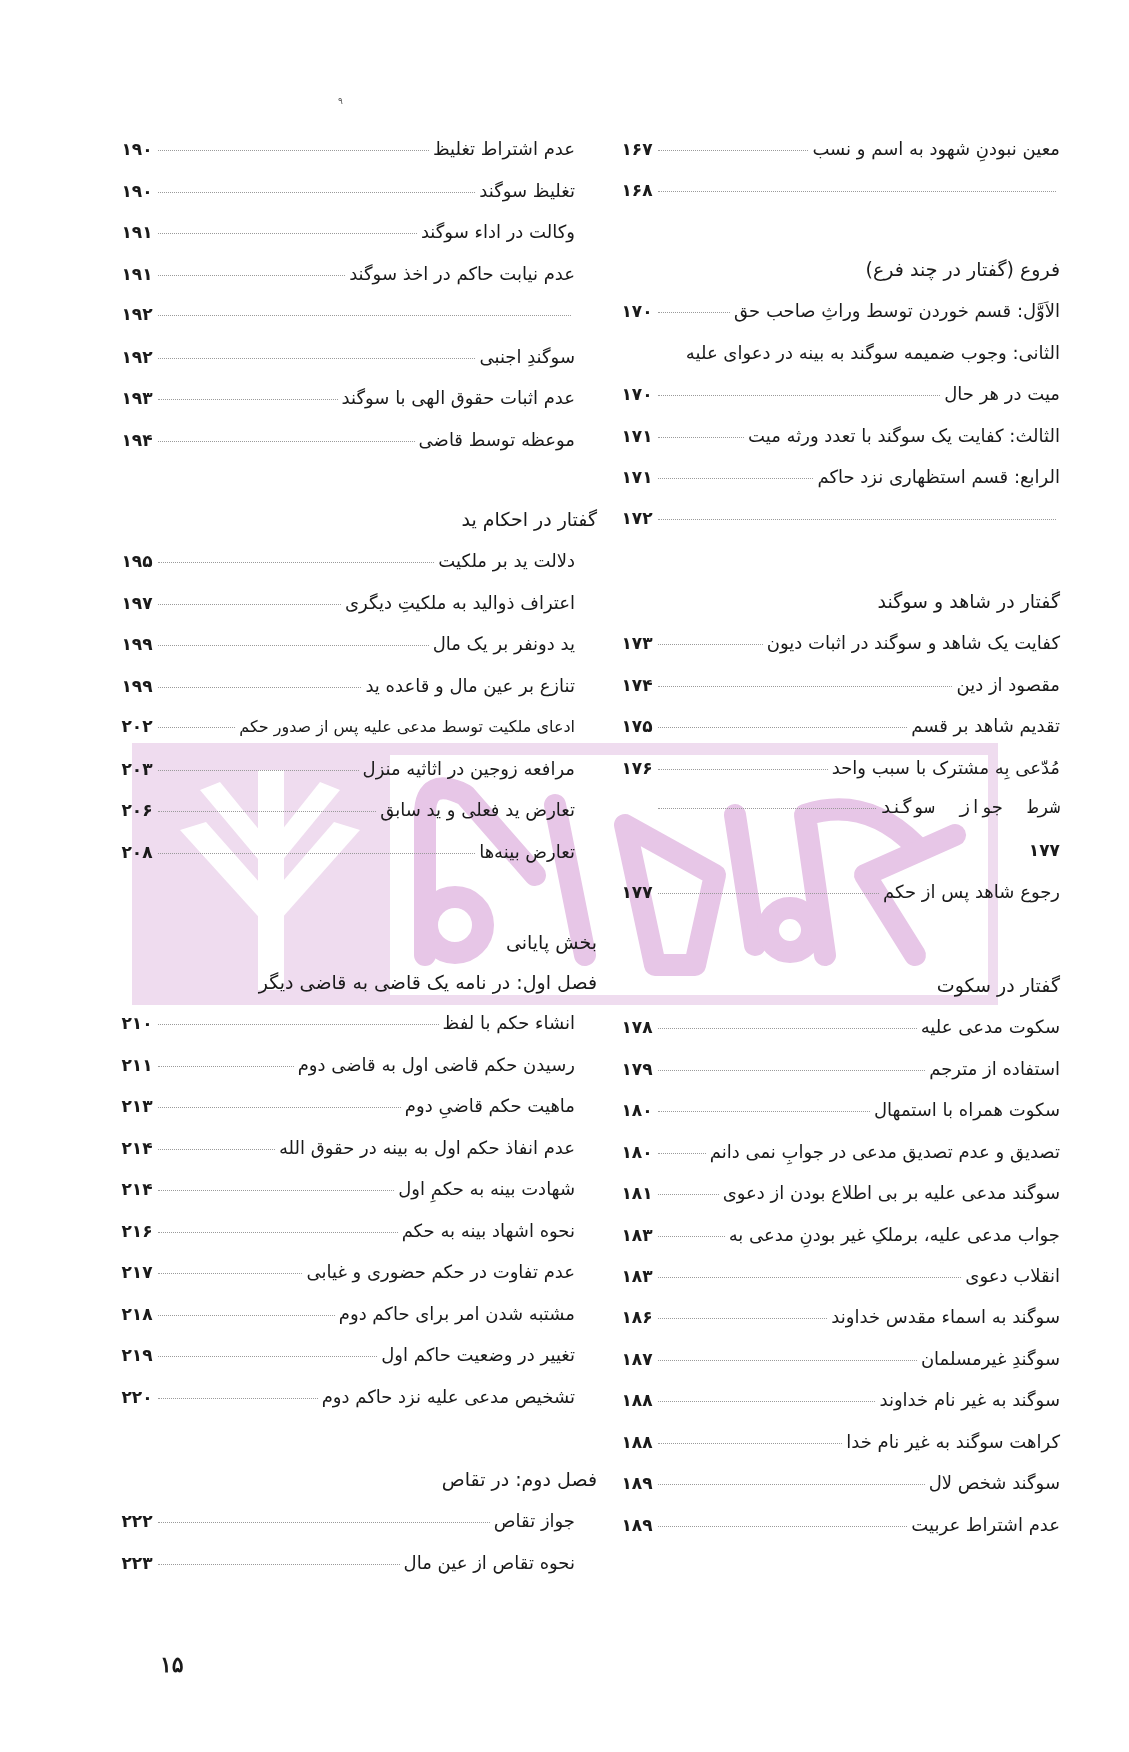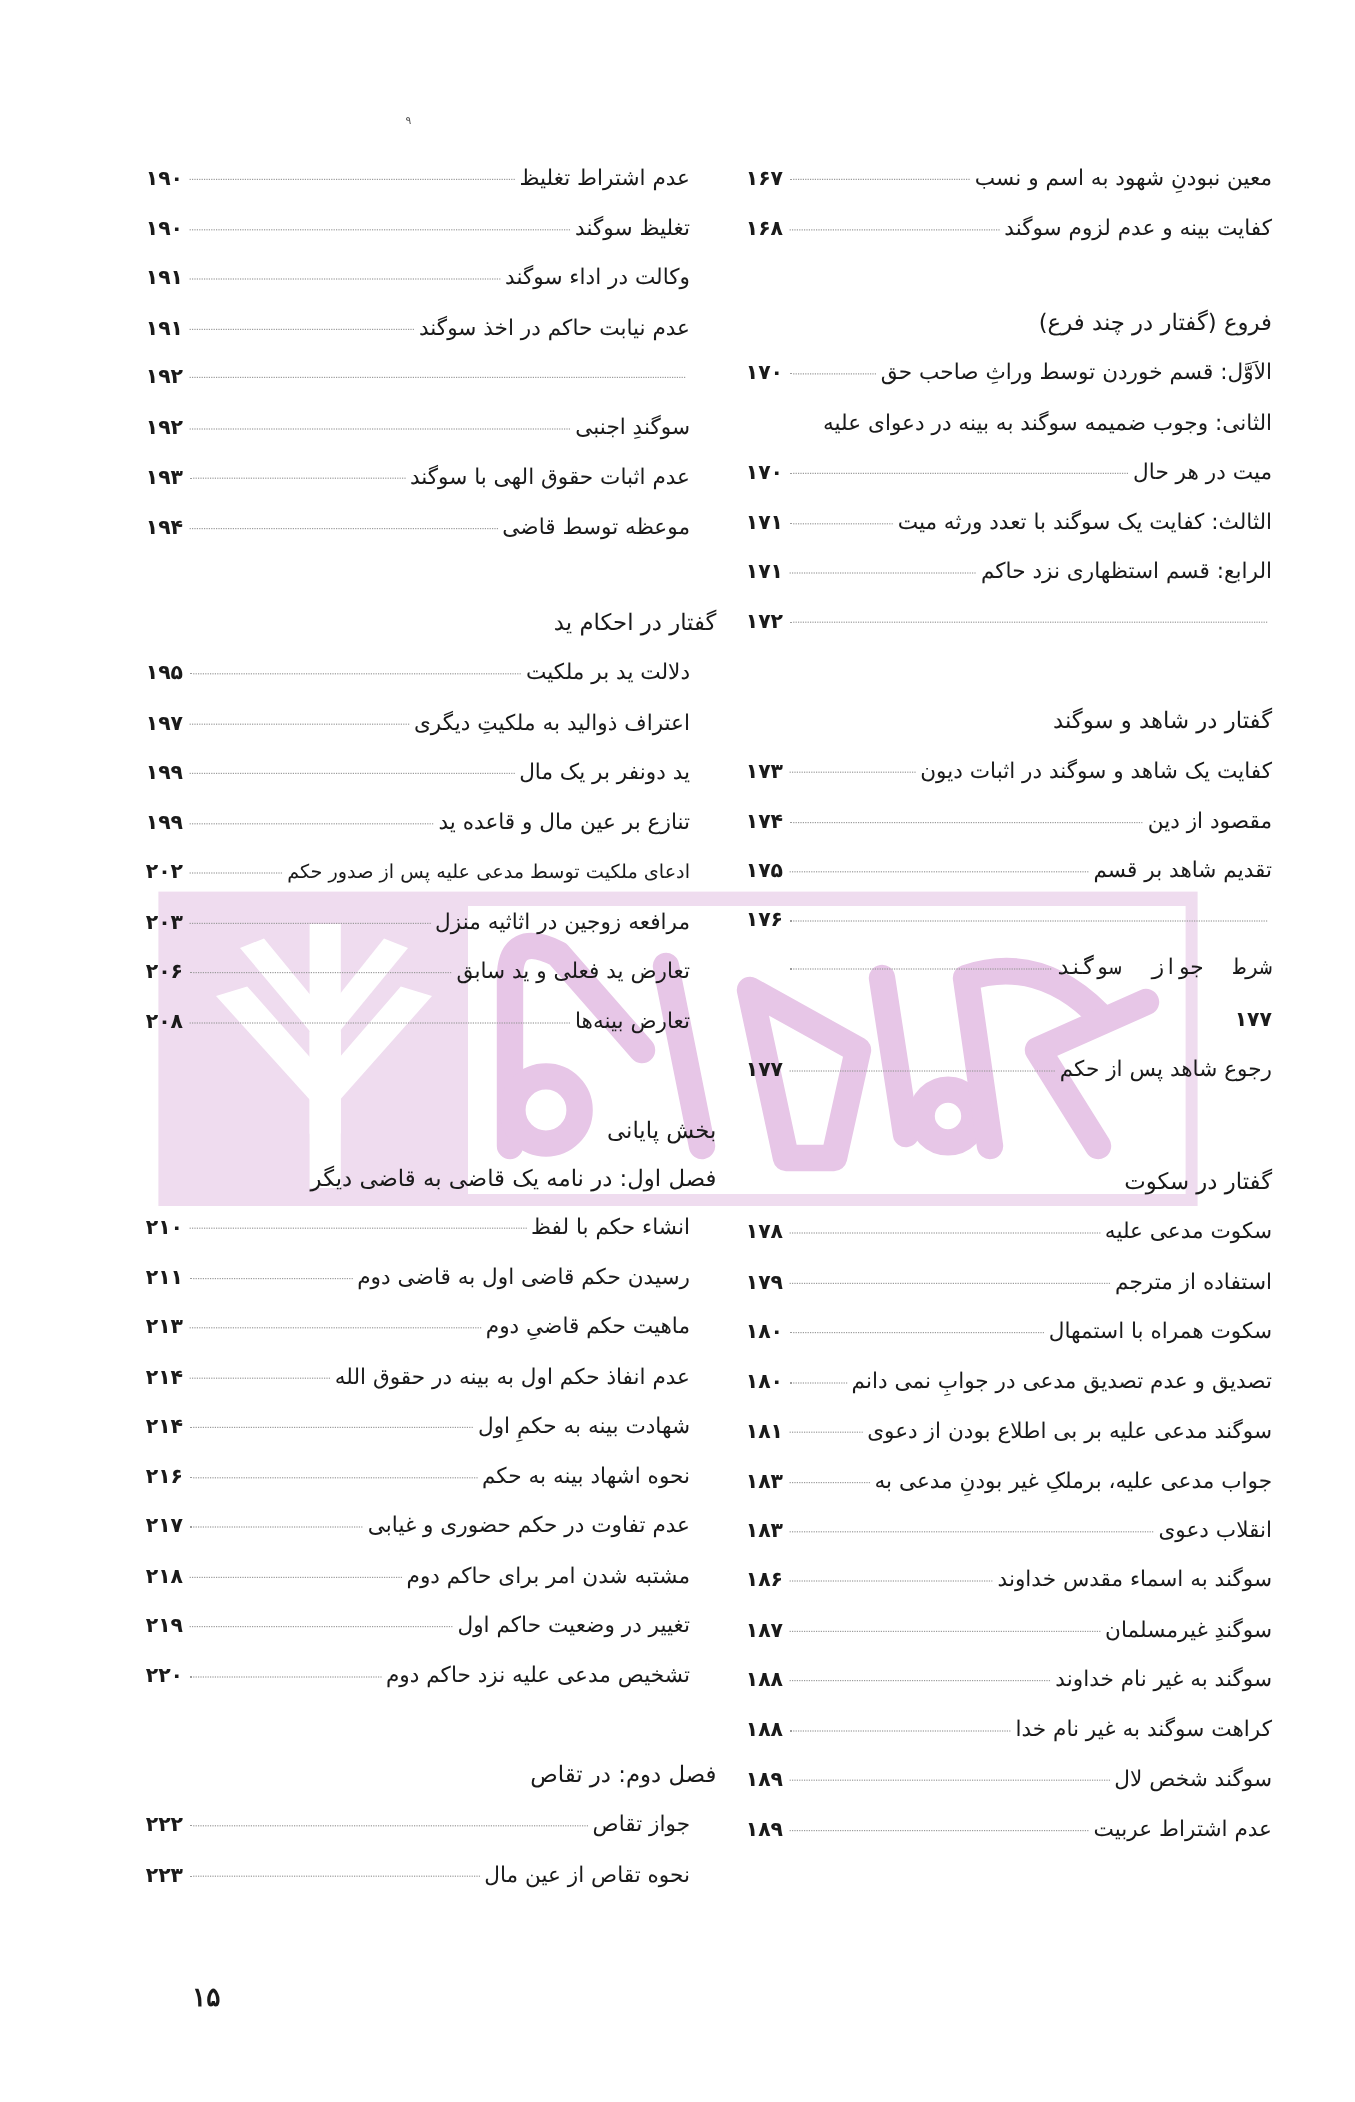--- a/index.html
+++ b/index.html
@@ -80,21 +80,20 @@
 <div class="page-mark">٩</div>
 
 <div class="col col-right">
   <div class="block" style="top:0">
     <div class="entry">
         <span class="title">معین نبودنِ شهود به اسم و نسب</span>
         <span class="dots"></span>
         <span class="page">۱۶۷</span>
       </div>
     <div class="entry">
-        <span class="title">کفایت بینه و عدم لزوم سوگند</span>
         <span class="dots"></span>
         <span class="page">۱۶۸</span>
       </div>
   </div>
 
   <div class="block" style="top:120px">
     <div class="heading">فروع (گفتار در چند فرع)</div>
     <div class="entry">
         <span class="title">الاَوَّل: قسم خوردن توسط وراثِ صاحب حق</span>
         <span class="dots"></span>
@@ -137,20 +136,21 @@
         <span class="title">مقصود از دین</span>
         <span class="dots"></span>
         <span class="page">۱۷۴</span>
       </div>
     <div class="entry">
         <span class="title">تقدیم شاهد بر قسم</span>
         <span class="dots"></span>
         <span class="page">۱۷۵</span>
       </div>
     <div class="entry">
+        <span class="title">مُدّعی بِه مشترک با سبب واحد</span>
         <span class="dots"></span>
         <span class="page">۱۷۶</span>
       </div>
     <div class="entry justify">
         <span class="title">شرط جواز سوگند</span>
         <span class="dots"></span>
         <span class="page"></span>
       </div>
     <div class="entry no-dots">
         <span class="page" style="text-align:right">۱۷۷</span>

